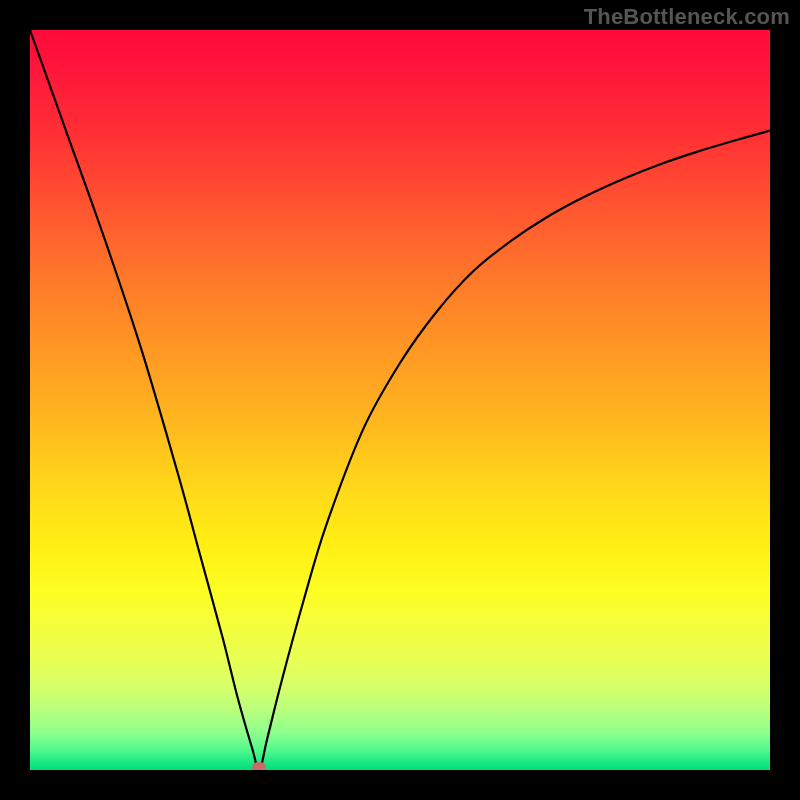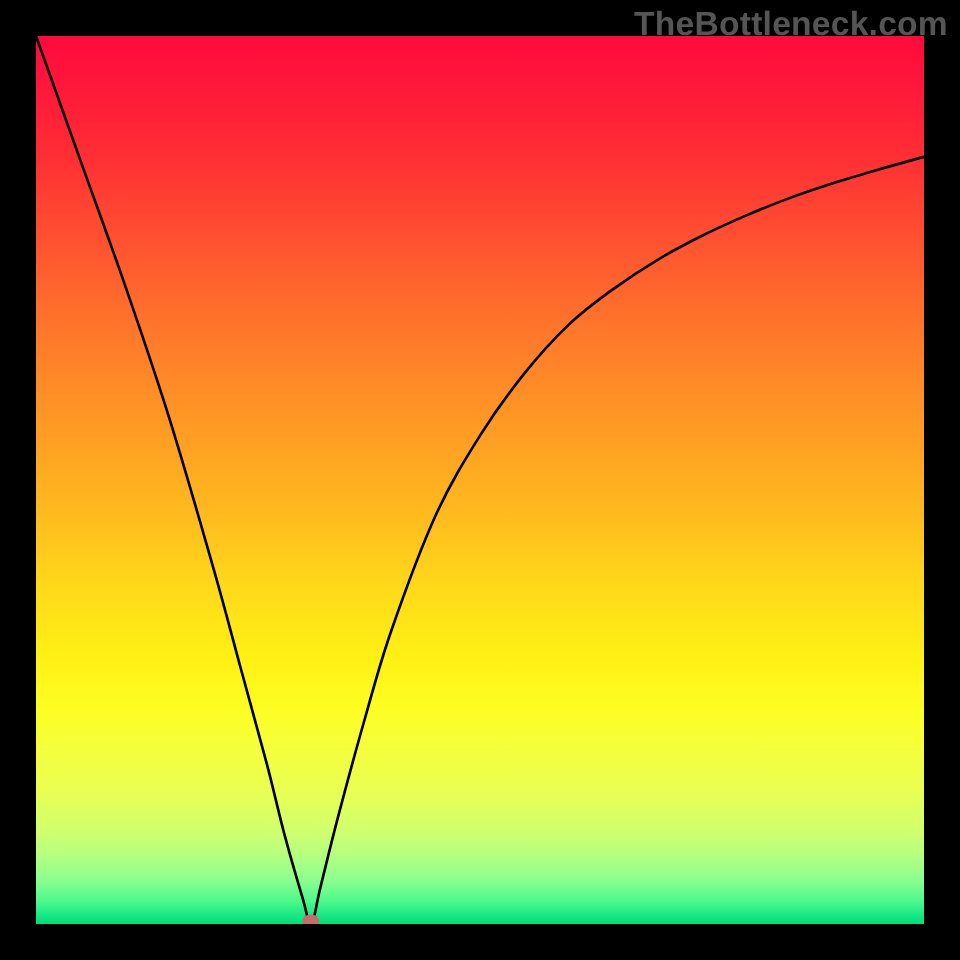--- a/index.html
+++ b/index.html
@@ -15,21 +15,21 @@
     position: relative;
     width: 800px;
     height: 800px;
     background: #000;
   }
   .watermark {
     position: absolute;
     top: 4px;
     right: 10px;
     color: #555;
-    font-size: 28px;
+    font-size: 22px;
     font-weight: 600;
     letter-spacing: 0.2px;
     z-index: 50;
     user-select: none;
   }
   .plot {
     position: absolute;
     left: 30px;
     top: 30px;
     width: 740px;

